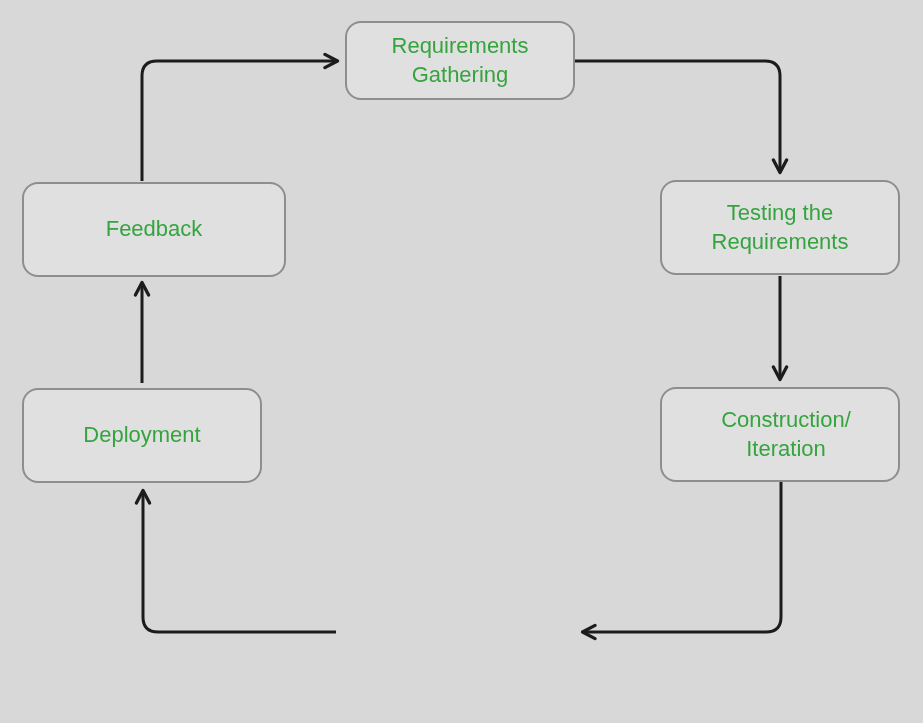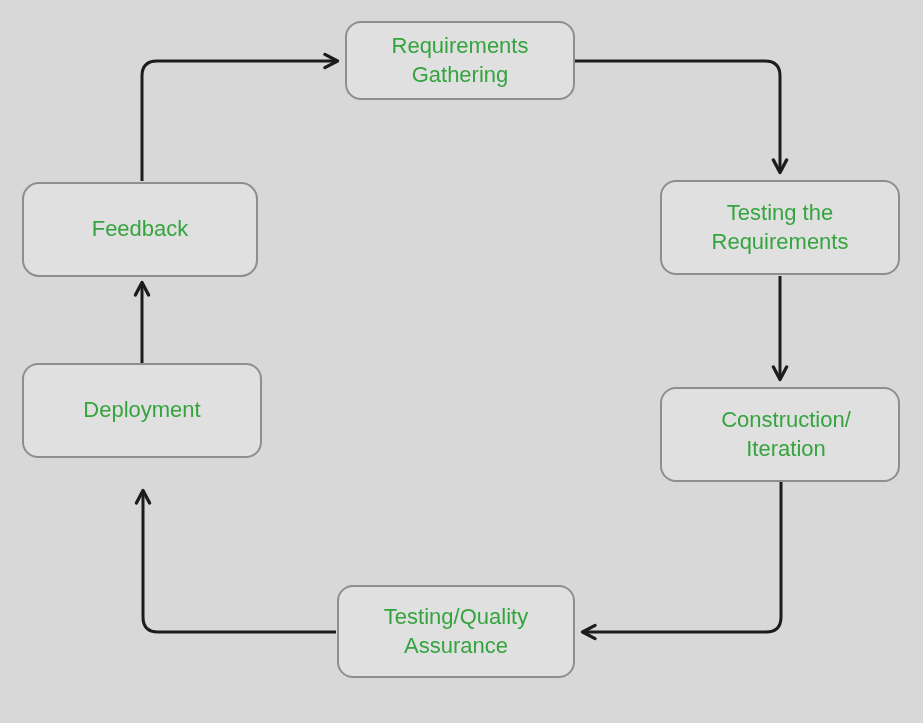--- a/index.html
+++ b/index.html
@@ -41,22 +41,22 @@
   .node-label {
     color: var(--label-text);
     font-size: 22px;
     line-height: 1.3;
     white-space: pre-line;
   }
   .node-requirements { left: 345px; top: 21px;  width: 230px; height: 79px; }
   .node-design       { left: 660px; top: 180px; width: 240px; height: 95px; }
   .node-construction { left: 660px; top: 387px; width: 240px; height: 95px; padding-left: 12px; }
   .node-testing      { left: 337px; top: 585px; width: 238px; height: 93px; }
-  .node-deployment   { left: 22px;  top: 363px; width: 240px; height: 95px; }
-  .node-feedback     { left: 22px;  top: 182px; width: 236px; height: 95px; border-radius: 17px; }
+  .node-deployment   { left: 22px;  top: 388px; width: 240px; height: 95px; }
+  .node-feedback     { left: 22px;  top: 182px; width: 264px; height: 95px; }
 </style>
 </head>
 <body>
 
 <div class="canvas">
 
   <svg class="edges" viewBox="0 0 923 723" xmlns="http://www.w3.org/2000/svg" aria-hidden="true">
     <defs>
       <marker id="chev" viewBox="0 0 6 6" markerWidth="6" markerHeight="6" refX="4.5" refY="3" orient="auto" markerUnits="strokeWidth">
         <path d="M0.8 0.8 L5 3 L0.8 5.2" fill="none" stroke="#1c1c1c" stroke-width="1.1" stroke-linecap="round" stroke-linejoin="round"></path>
@@ -80,24 +80,20 @@
   <div class="node node-design">
     <span class="node-label">Testing the
 Requirements</span>
   </div>
 
   <div class="node node-construction">
     <span class="node-label">Construction/
 Iteration</span>
   </div>
 
-  <div class="node node-testing">
-    <span class="node-label">Testing/Quality
-Assurance</span>
-  </div>
 
   <div class="node node-deployment">
     <span class="node-label">Deployment</span>
   </div>
 
   <div class="node node-feedback">
     <span class="node-label">Feedback</span>
   </div>
 
 </div>

